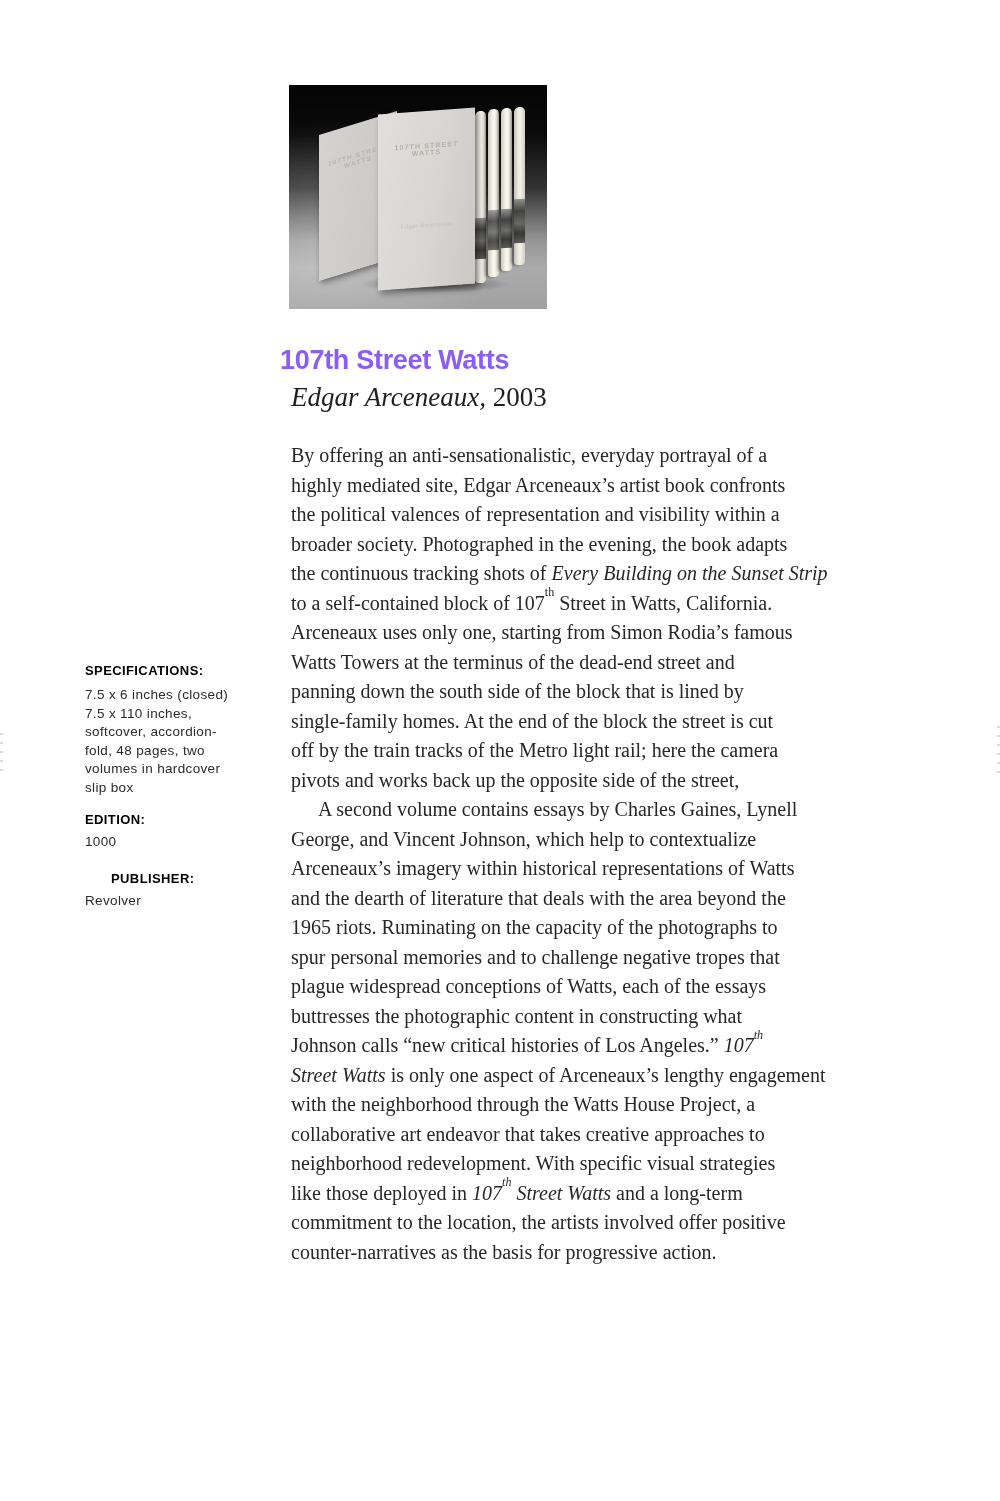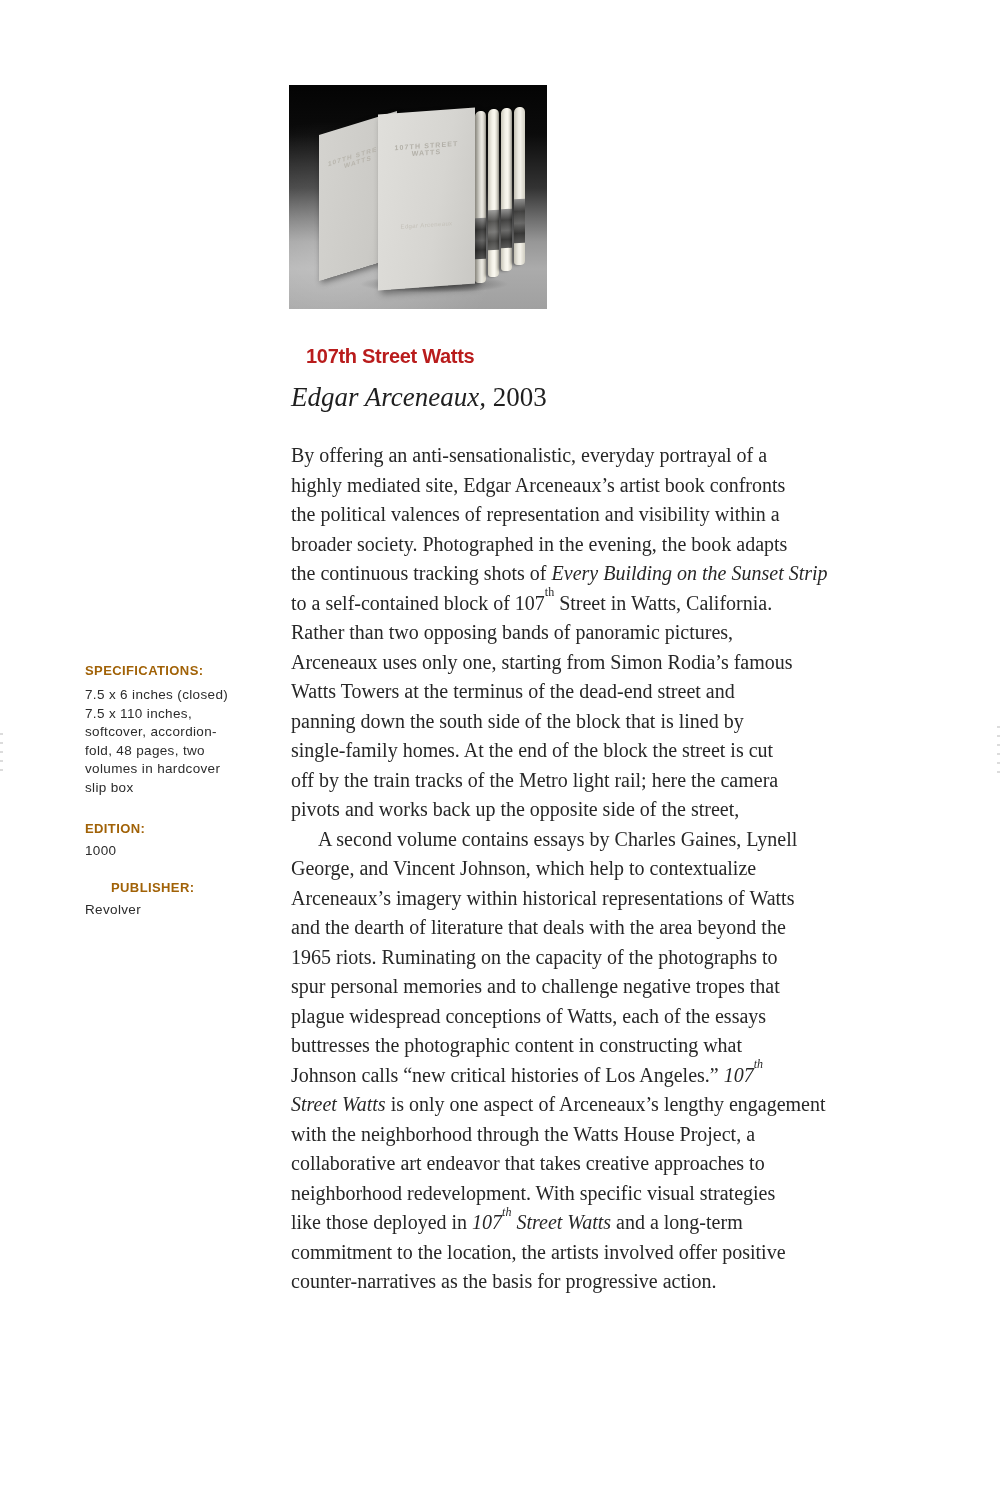--- a/index.html
+++ b/index.html
@@ -63,23 +63,23 @@
   .strip-photo{
     position:absolute;left:0;right:0;top:62%;height:24%;
     background:linear-gradient(180deg,#8a8a8a 0%,#303030 28%,#5d5d5d 55%,#262626 78%,#4a4a4a 100%);
     opacity:0.9;
   }
   .strip:nth-child(2) .strip-photo{top:60%;opacity:0.8;}
   .strip:nth-child(4) .strip-photo{top:58%;height:28%;}
 
   
   .title{
-    position:absolute;left:306px;top:345px;
+    position:absolute;left:280px;top:345px;
     font-family:"Liberation Sans",sans-serif;font-weight:bold;
-    font-size:20px;letter-spacing:-0.3px;color:#b91c1c;
+    font-size:27px;letter-spacing:-0.3px;color:#8b5cf6;
   }
   .byline{
     position:absolute;left:291px;top:382px;
     font-size:27px;color:#1f1f1f;
   }
   .byline .it{font-style:italic;}
 
   
   .body-text{
     position:absolute;left:291px;top:441px;width:600px;
@@ -89,26 +89,26 @@
   .tline em{font-style:italic;}
   .tline sup{font-size:0.6em;line-height:0;position:relative;top:-0.45em;}
   .para-indent .tline:first-child{text-indent:27px;}
 
   
   .sidebar{
     position:absolute;left:85px;top:663px;width:178px;
     font-family:"Liberation Sans",sans-serif;color:#2b2b2b;
   }
   .side-label{
-    font-weight:bold;font-size:13px;letter-spacing:0.4px;color:#a16207;
+    font-weight:bold;font-size:13px;letter-spacing:0.4px;color:#000000;
   }
   .side-lines{margin-top:8px;font-size:13.5px;line-height:18.5px;letter-spacing:0.35px;}
   .side-lines .tline{line-height:18.5px;height:18.5px;}
   .side-value{margin-top:7px;font-size:13.5px;letter-spacing:0.35px;}
-  .gap-md{margin-top:24px;}
+  .gap-md{margin-top:15px;}
   .gap-lg{margin-top:22px;padding-left:26px;}
 
   
   .edge-mark{
     position:absolute;width:3px;opacity:0.3;
     background:repeating-linear-gradient(180deg,#8a8a8a 0 2px,transparent 2px 9px);
   }
   .edge-mark.left{left:0;top:733px;height:42px;}
   .edge-mark.right{right:0;top:726px;height:54px;}
 </style>
@@ -172,21 +172,20 @@
   </aside>
 
   <div class="body-text">
     <div class="para">
         <div class="tline">By offering an anti-sensationalistic, everyday portrayal of a</div>
         <div class="tline">highly mediated site, Edgar Arceneaux’s artist book confronts</div>
         <div class="tline">the political valences of representation and visibility within a</div>
         <div class="tline">broader society. Photographed in the evening, the book adapts</div>
         <div class="tline">the continuous tracking shots of <em>Every Building on the Sunset Strip</em></div>
         <div class="tline">to a self-contained block of 107<sup>th</sup> Street in Watts, California.</div>
-        <div class="tline">Rather than two opposing bands of panoramic pictures,</div>
         <div class="tline">Arceneaux uses only one, starting from Simon Rodia’s famous</div>
         <div class="tline">Watts Towers at the terminus of the dead-end street and</div>
         <div class="tline">panning down the south side of the block that is lined by</div>
         <div class="tline">single-family homes. At the end of the block the street is cut</div>
         <div class="tline">off by the train tracks of the Metro light rail; here the camera</div>
         <div class="tline">pivots and works back up the opposite side of the street,</div>
       </div>
     <div class="para para-indent">
         <div class="tline">A second volume contains essays by Charles Gaines, Lynell</div>
         <div class="tline">George, and Vincent Johnson, which help to contextualize</div>

